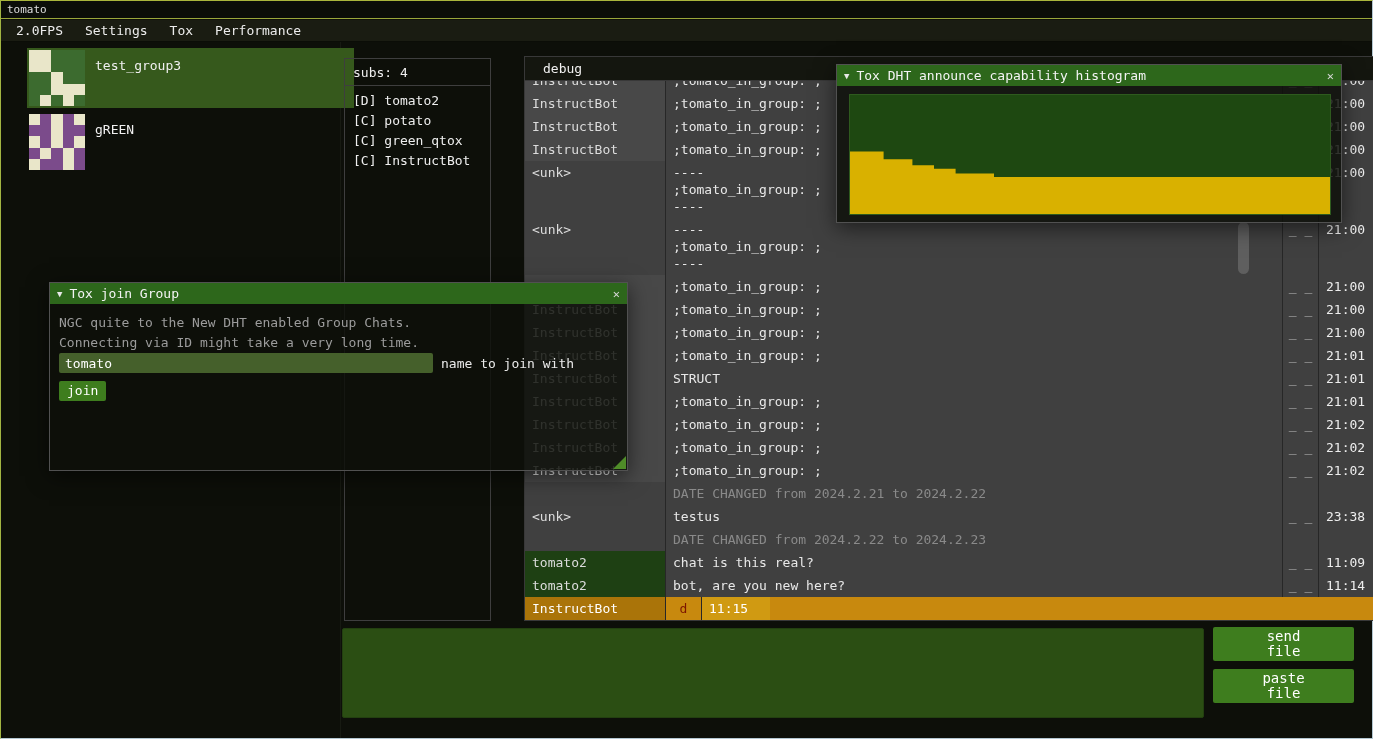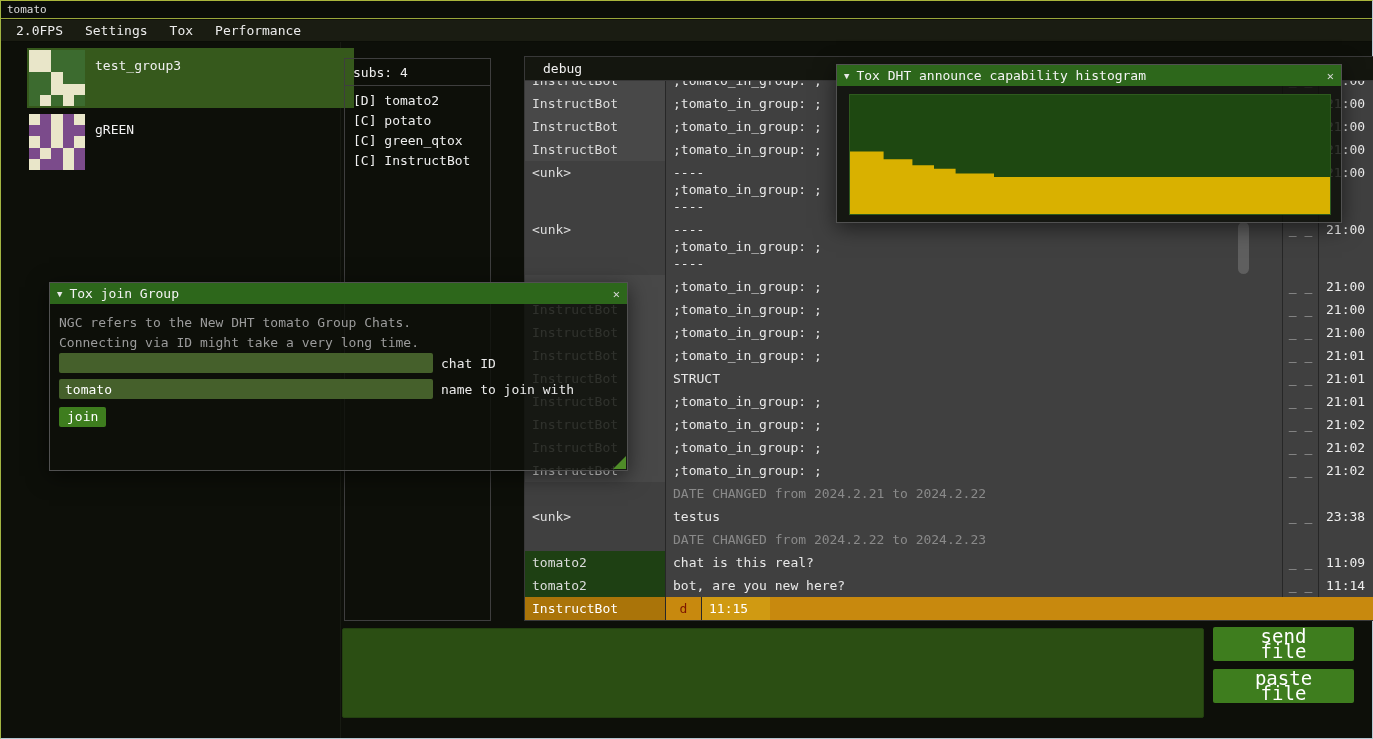--- a/index.html
+++ b/index.html
@@ -49,21 +49,21 @@
   .k-highlight .cell-flags { color:#7c1500; }
   .k-highlight .cell-time { background:#d09a12; color:#ffffff; }
 
   .scroll-thumb { position:absolute; left:1237px; top:221px; width:11px; height:52px; background:#5f5f5f; border-radius:6px; z-index:10; }
 
   
   .chat-input { position:absolute; left:341px; top:627px; width:862px; height:90px; background:#2b4e13;
                 border:1px solid #234010; border-radius:2px; resize:none; outline:none; color:#ffffff;
                 font-family:"DejaVu Sans Mono", monospace; font-size:13px; padding:6px; }
   .file-btn { position:absolute; left:1212px; width:141px; height:34px; background:#3e7d1e; border:0; border-radius:2px;
-              color:#ffffff; font-family:"DejaVu Sans Mono", monospace; font-size:19px; line-height:15px;
+              color:#ffffff; font-family:"DejaVu Sans Mono", monospace; font-size:14px; line-height:15px;
               white-space:pre-line; text-align:center; display:flex; align-items:center; justify-content:center; cursor:pointer; }
 
   
   .float { position:absolute; border:1px solid #515151; box-shadow:0 5px 20px rgba(0,0,0,0.55); }
   .tb { height:21px; background:#2d671b; display:flex; align-items:center; padding:0 7px; gap:7px; }
   .tb .arrow { font-size:9px; color:#e8e8e8; }
   .tb .ttl { flex:1; color:#f4f4f4; white-space:pre; }
   .tb .close { color:#d8d8d8; font-size:12px; cursor:pointer; }
   .bd { position:absolute; top:21px; left:0; right:0; bottom:0; background:rgba(13,16,10,0.84); }
 
@@ -334,26 +334,22 @@
     </div>
   </div>
 
   <div class="float join-window">
     <div class="tb">
       <span class="arrow">▼</span>
       <span class="ttl">Tox join Group</span>
       <span class="close">✕</span>
     </div>
     <div class="bd join-body">
-      <div class="info-line">NGC refers to the New DHT tomato Group Chats.</div>
+      <div class="info-line">NGC quite to the New DHT enabled Group Chats.</div>
       <div class="info-line">Connecting via ID might take a very long time.</div>
-      <div class="field-row">
-        <input class="green-input" value="" style="">
-        <span class="field-label">chat ID</span>
-      </div>
       <div class="field-row">
         <input class="green-input" value="tomato" style="">
         <span class="field-label">name to join with</span>
       </div>
       <button class="join-btn">join</button>
     </div>
     <div class="grip"></div>
   </div>
 
 </div>

